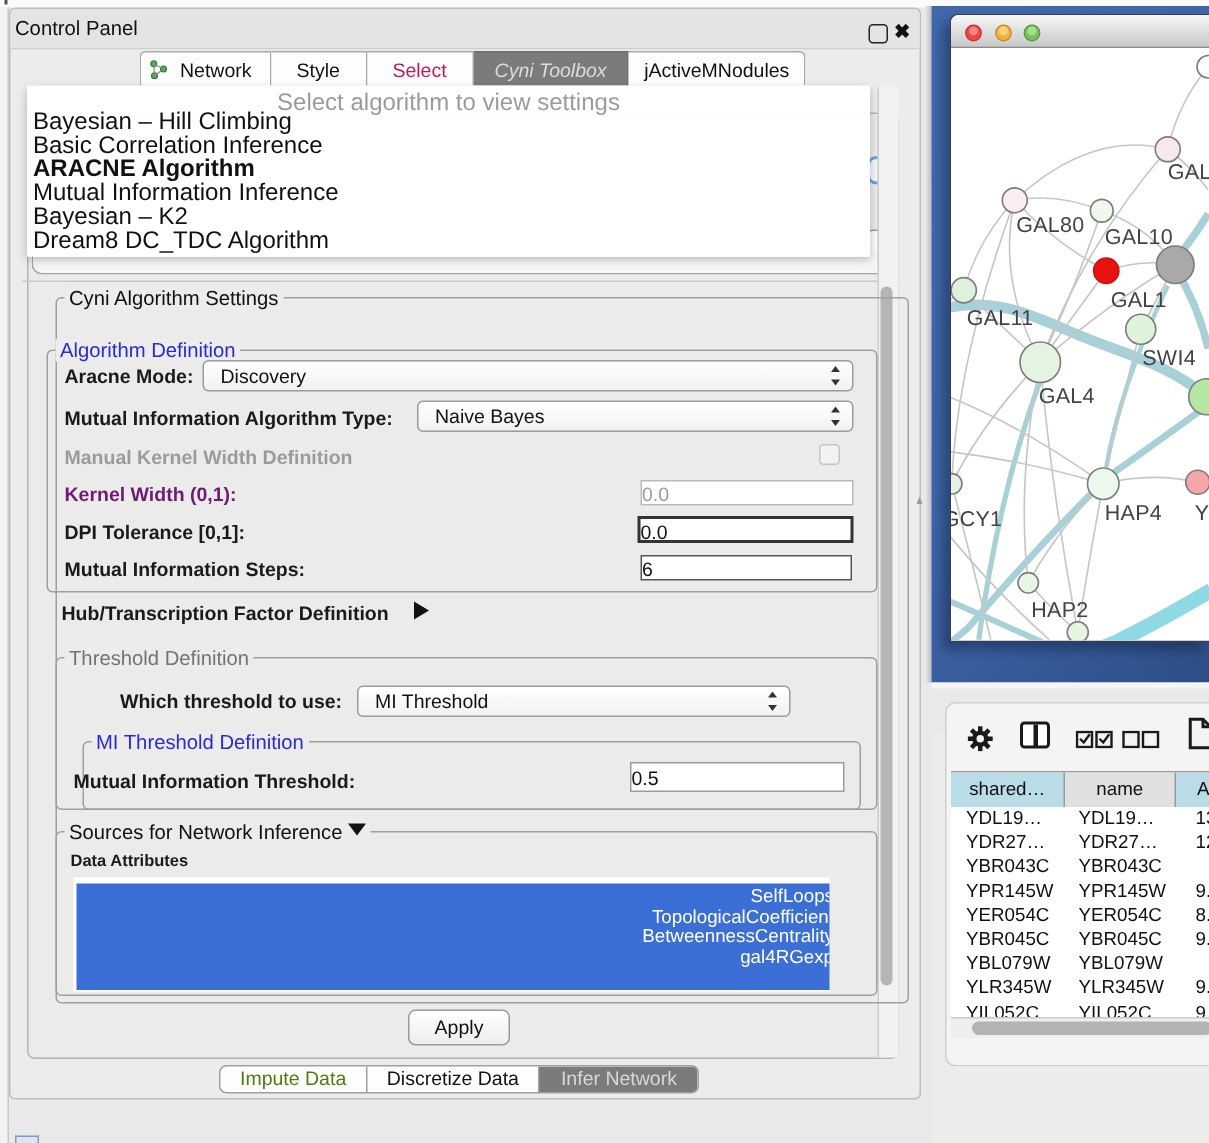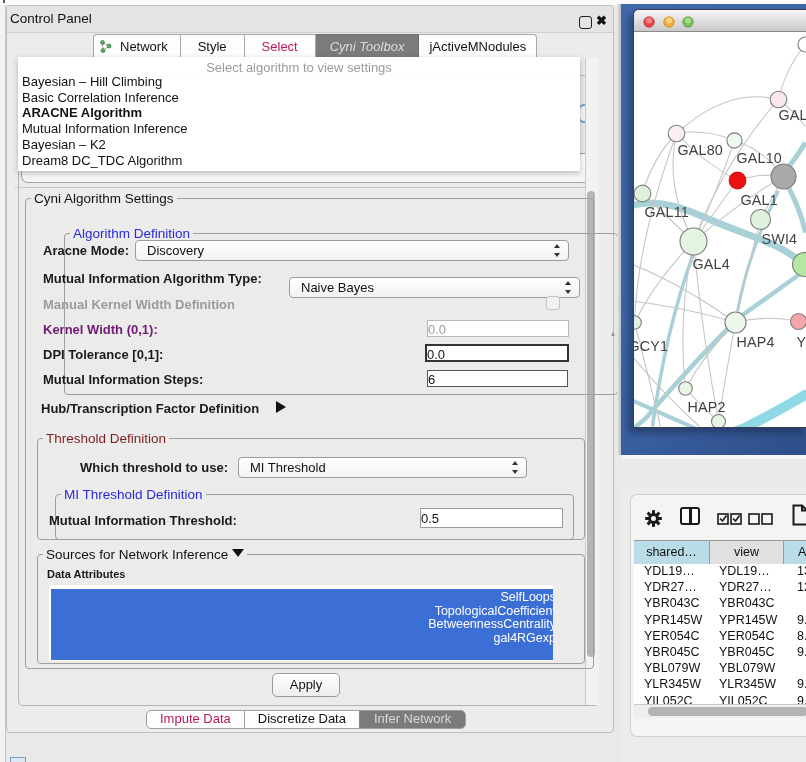--- a/index.html
+++ b/index.html
@@ -48,39 +48,39 @@
   <div class="abs" style="left:11px;top:69px;width:581px;height:631px;background:#ebebea;border:1px solid #b3b3b2;border-radius:5px;box-sizing:border-box;"></div>
 
   <div class="abs" style="left:571px;top:98px;width:8px;height:15px;border:2.5px solid #6d9fd8;border-radius:6px;background:#f4f6f8;"></div>
   <div class="abs" style="left:569px;top:147px;width:12px;height:24px;border:1px solid #9a9a9a;border-radius:6px;background:#fbfbfb;"></div>
   <div class="abs" style="left:14px;top:162px;width:573px;height:14px;border:1px solid #a5a5a5;border-top:none;border-radius:0 0 7px 7px;background:#f6f6f5;"></div>
   <div class="abs" style="left:8px;top:181px;width:584px;height:1px;background:#c8c8c7;"></div>
 
   <div class="abs" style="left:578px;top:52px;width:13px;height:647px;background:#f2f2f1;border-left:1px solid #cccccc;"></div>
   <div class="abs" style="left:580px;top:185px;width:8px;height:466px;background:#b5b5b5;border-radius:5px;"></div>
 
-  <div class="grp" style="left:18px;top:192px;width:567px;height:469px;">
+  <div class="grp" style="left:30px;top:192px;width:567px;height:469px;">
     <div class="ttl" style="color:#111;">Cyni Algorithm Settings</div>
   </div>
 
-  <div class="grp" style="left:24px;top:227px;width:552px;height:160px;margin-left:33px;">
+  <div class="grp" style="left:24px;top:227px;width:552px;height:160px;">
     <div class="ttl" style="color:#2a2ad8;">Algorithm Definition</div>
   </div>
 
   <div class="lbl" style="left:36px;top:237px;">Aracne Mode:</div>
   <div class="combo" style="left:128px;top:234px;width:432px;">
     <span class="ct">Discovery</span>
     <svg class="ar" viewBox="0 0 8 15">
           <path d="M4 1 L7 5 L1 5 Z" fill="#333"></path>
           <path d="M4 14 L7 10 L1 10 Z" fill="#333"></path>
         </svg>
   </div>
 
   <div class="lbl" style="left:36px;top:265px;">Mutual Information Algorithm Type:</div>
-  <div class="combo" style="left:282px;top:261px;width:289px;margin-top:10px;">
+  <div class="combo" style="left:271px;top:261px;width:289px;">
     <span class="ct">Naive Bayes</span>
     <svg class="ar" viewBox="0 0 8 15">
           <path d="M4 1 L7 5 L1 5 Z" fill="#333"></path>
           <path d="M4 14 L7 10 L1 10 Z" fill="#333"></path>
         </svg>
   </div>
 
   <div class="lbl" style="left:36px;top:291px;color:#9b9b9b;text-align:right;">Manual Kernel Width Definition</div>
   <div class="abs" style="left:539px;top:290px;width:12px;height:12px;background:#f2f2f2;border:1px solid #c4c4c4;border-radius:3px;"></div>
 
@@ -90,21 +90,21 @@
   <div class="lbl" style="left:36px;top:341px;">DPI Tolerance [0,1]:</div>
   <div class="field" style="left:418px;top:338px;width:134px;height:13px;border:2px solid #333;padding:1px 6px 0 0;">0.0</div>
 
   <div class="lbl" style="left:36px;top:366px;">Mutual Information Steps:</div>
   <div class="field" style="left:420px;top:364px;width:133px;height:14px;border:1.5px solid #555;padding:1px 6px 0 0;">6</div>
 
   <div class="abs" style="left:34px;top:395px;font-size:13px;font-weight:bold;color:#1a1a1a;">Hub/Transcription Factor Definition</div>
   <div class="abs" style="left:269px;top:395px;width:0;height:0;border-left:10px solid #111;border-top:6.5px solid transparent;border-bottom:6.5px solid transparent;"></div>
 
   <div class="grp" style="left:30px;top:432px;width:546px;height:100px;">
-    <div class="ttl" style="color:#7f1d1d;">Threshold Definition</div>
+    <div class="ttl" style="color:#737373;">Threshold Definition</div>
   </div>
   <div class="lbl" style="left:73px;top:454px;">Which threshold to use:</div>
   <div class="combo" style="left:231px;top:451px;width:287px;">
     <span class="ct">MI Threshold</span>
     <svg class="ar" viewBox="0 0 8 15">
           <path d="M4 1 L7 5 L1 5 Z" fill="#333"></path>
           <path d="M4 14 L7 10 L1 10 Z" fill="#333"></path>
         </svg>
   </div>
 
@@ -121,27 +121,27 @@
   <div class="abs" style="left:42px;top:579px;width:504px;height:76px;background:#fff;overflow:hidden;text-align:right;">
     <div style="position:absolute;left:2px;top:4px;width:505px;height:71px;background:#3c6fd6;color:#fff;font-size:12.5px;line-height:13.6px;padding:2px 0 0 5px;box-sizing:border-box;">
       SelfLoops<br>TopologicalCoefficient<br>BetweennessCentrality<br>gal4RGexp
     </div>
     <div style="position:absolute;left:511px;top:8px;width:9px;height:50px;background:#a8a8a8;border-radius:4.5px;"></div>
   </div>
 
   <div class="abs" style="left:265px;top:667px;width:66px;height:22px;background:linear-gradient(#ffffff,#ededed);border:1px solid #9b9b9b;border-radius:5px;text-align:center;font-size:13px;color:#111;line-height:21px;">Apply</div>
 
   <div class="abs" style="left:139px;top:704px;height:17px;display:flex;border:1px solid #9f9f9f;border-radius:5px;overflow:hidden;background:#fdfdfd;">
-    <div style="padding:0 13px;font-size:13px;color:#be185d;line-height:16px;">Impute Data</div>
+    <div style="padding:0 13px;font-size:13px;color:#4d7c0f;line-height:16px;">Impute Data</div>
     <div style="border-left:1px solid #9f9f9f;padding:0 13px;font-size:13px;color:#111;line-height:16px;">Discretize Data</div>
     <div style="border-left:1px solid #888;padding:0 14px;font-size:13px;color:#d8d8d8;line-height:16px;background:#7b7b7b;">Infer Network</div>
   </div>
 </div>
 
-<div class="abs" style="left:18px;top:57px;width:562px;height:114px;background:rgba(255,255,255,0.96);box-shadow:0 2px 6px rgba(0,0,0,0.25);font-size:13px;color:#111;">
+<div class="abs" style="left:18px;top:57px;width:562px;height:114px;background:rgba(255,255,255,0.96);box-shadow:0 2px 6px rgba(0,0,0,0.25);font-size:16px;color:#111;">
   <div style="position:absolute;left:0;top:3px;width:100%;text-align:center;color:#9b9b9b;">Select algorithm to view settings</div>
   <div style="position:absolute;left:4px;top:17px;line-height:15.7px;">
     Bayesian – Hill Climbing<br>
     Basic Correlation Inference<br>
     <b>ARACNE Algorithm</b><br>
     Mutual Information Inference<br>
     Bayesian – K2<br>
     Dream8 DC_TDC Algorithm
   </div>
 </div>
@@ -243,21 +243,21 @@
         <text x="797" y="346">YM</text>
         <text x="688" y="411">HAP2</text>
       </g>
     </g>
   </svg>
 </div>
 
 <div class="abs" style="left:621px;top:455px;width:185px;height:4px;background:#f5f5f4;"></div>
 <div class="abs" style="left:621px;top:488px;width:185px;height:274px;background:#ececeb;"></div>
 
-<div class="abs" style="left:630px;top:494px;width:176px;height:243px;background:#f4f4f3;border:1px solid #cfcfce;border-right:none;border-radius:7px 0 0 7px;box-sizing:border-box;">
+<div class="abs" style="left:630px;top:468px;width:176px;height:243px;background:#f4f4f3;border:1px solid #cfcfce;border-right:none;border-radius:7px 0 0 7px;box-sizing:border-box;">
 
   <svg width="17" height="17" viewBox="0 0 17 17" style="position:absolute;left:14px;top:15px;">
     <g fill="#1a1a1a">
       <circle cx="8.5" cy="8.5" r="5.4"></circle>
       <g>
         <rect x="7" y="0.2" width="3" height="4"></rect>
             <rect x="7" y="12.8" width="3" height="4"></rect>
         <rect x="0.2" y="7" width="4" height="3"></rect>
             <rect x="12.8" y="7" width="4" height="3"></rect>
         <g transform="rotate(45 8.5 8.5)">
@@ -283,21 +283,21 @@
     <rect x="14" y="1" width="10" height="10" fill="none" stroke="#1a1a1a" stroke-width="1.6"></rect>
   </svg>
   <svg width="16" height="22" viewBox="0 0 16 22" style="position:absolute;left:161px;top:9px;">
     <path d="M1.5 1.5 H10 L15 6.5 V20.5 H1.5 Z" fill="#f4f4f3" stroke="#1a1a1a" stroke-width="2"></path>
     <path d="M10 1.5 V6.5 H15" fill="none" stroke="#1a1a1a" stroke-width="2"></path>
   </svg>
 
   <div style="position:absolute;left:3px;top:45px;width:173px;height:164px;background:#fff;overflow:hidden;font-size:12.5px;color:#111;">
     <div style="position:absolute;left:0;top:0;width:100%;height:23px;border-top:1px solid #9a9a9a;border-bottom:1px solid #9a9a9a;box-sizing:border-box;">
       <div style="position:absolute;left:0;top:0;width:76px;height:23px;background:#b9dce7;border-right:1px solid #9a9a9a;box-sizing:border-box;text-align:center;line-height:22px;">shared…</div>
-      <div style="position:absolute;left:76px;top:0;width:74px;height:23px;background:#e0e0e0;border-right:1px solid #9a9a9a;box-sizing:border-box;text-align:center;line-height:22px;">view</div>
+      <div style="position:absolute;left:76px;top:0;width:74px;height:23px;background:#e0e0e0;border-right:1px solid #9a9a9a;box-sizing:border-box;text-align:center;line-height:22px;">name</div>
       <div style="position:absolute;left:150px;top:0;width:26px;height:23px;background:#b9dce7;box-sizing:border-box;padding-left:14px;line-height:22px;">A</div>
     </div>
     <div style="position:absolute;left:0;top:23px;line-height:16.2px;">
       <div style="position:absolute;left:10px;top:0;width:70px;">YDL19…<br>YDR27…<br>YBR043C<br>YPR145W<br>YER054C<br>YBR045C<br>YBL079W<br>YLR345W<br>YIL052C</div>
       <div style="position:absolute;left:85px;top:0;width:70px;">YDL19…<br>YDR27…<br>YBR043C<br>YPR145W<br>YER054C<br>YBR045C<br>YBL079W<br>YLR345W<br>YIL052C</div>
       <div style="position:absolute;left:163px;top:0;width:20px;">13<br>12<br><br>9.<br>8.<br>9.<br><br>9.<br>9.</div>
     </div>
   </div>
 
   <div style="position:absolute;left:3px;top:209px;width:173px;height:13px;background:#eeeeed;border-top:1px solid #c9c9c8;">

